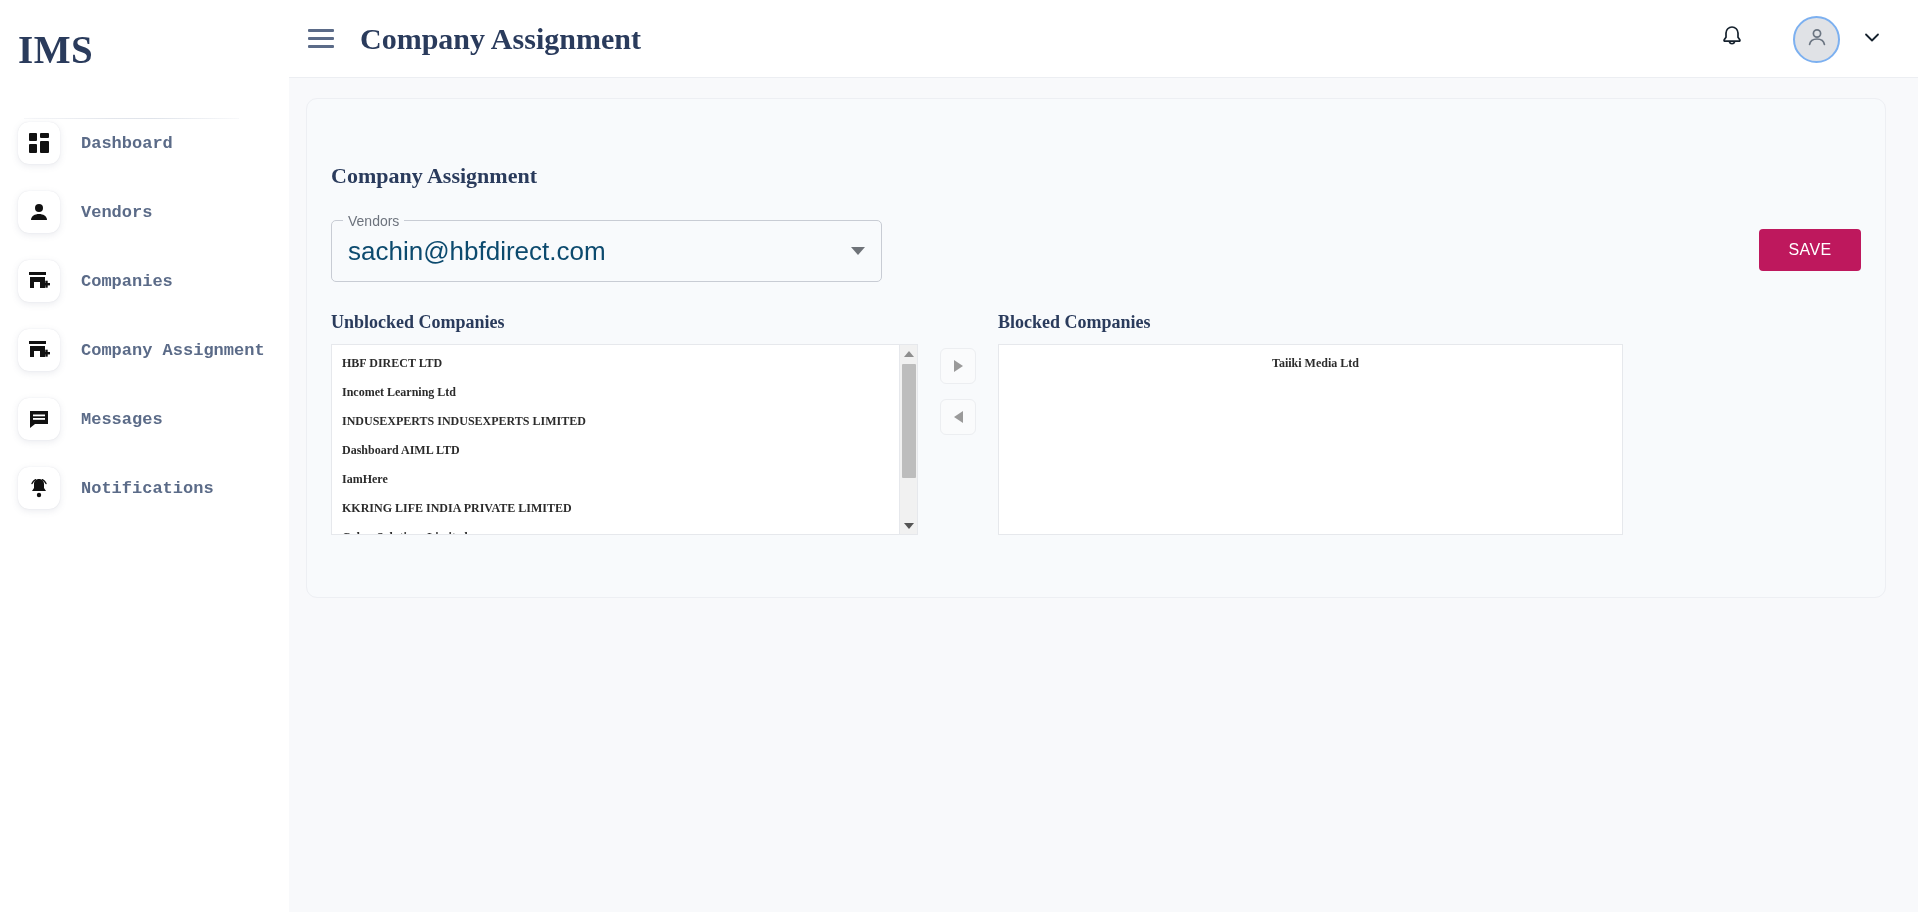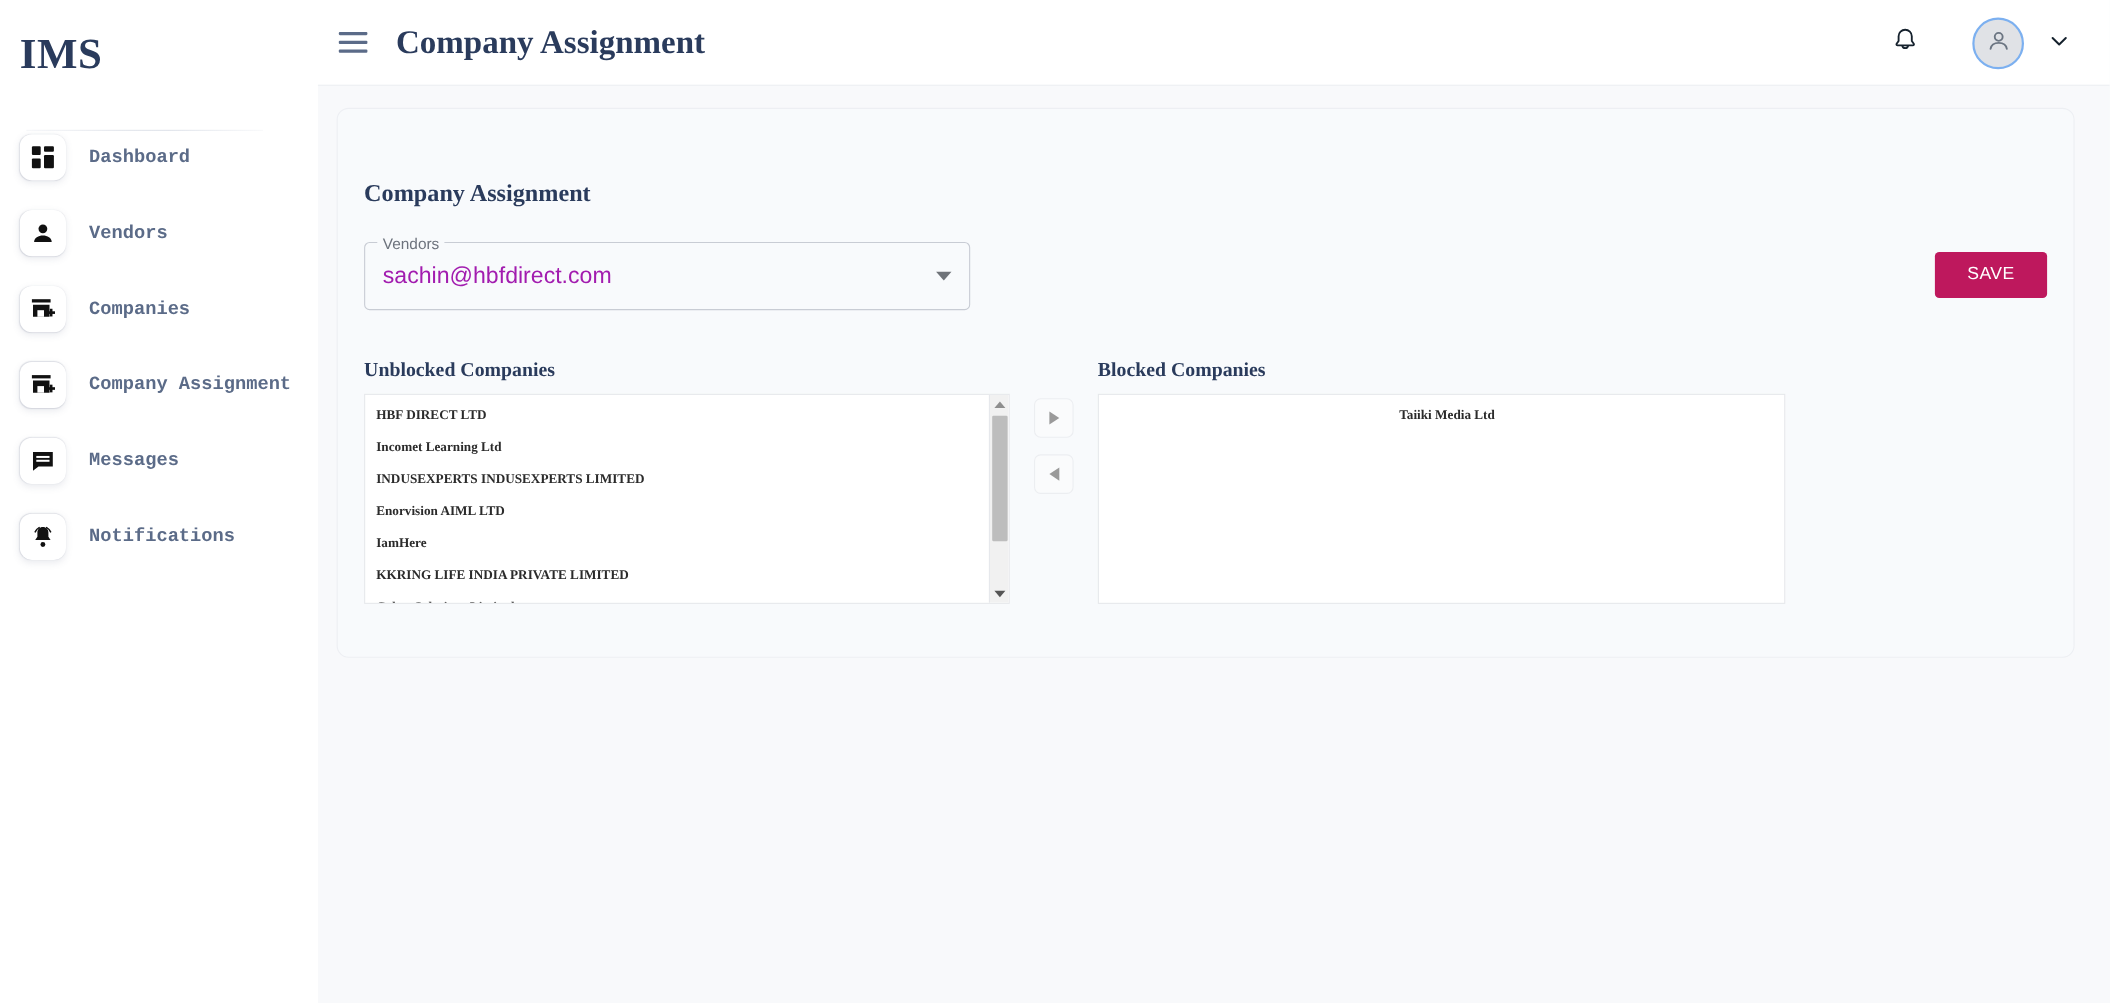--- a/index.html
+++ b/index.html
@@ -107,42 +107,42 @@
     position: relative; cursor: pointer;
   }
   .select-notch {
     position: absolute; top: -8px; left: 11px;
     background: #f8fafc; padding: 0 5px;
     font-family: "Liberation Sans", sans-serif;
     font-size: 14px; color: #6d737d; line-height: 16px;
   }
   .select-value {
     font-family: "Liberation Sans", sans-serif;
-    font-size: 21px; color: #a21caf;
+    font-size: 26px; color: #0c4a6e;
   }
   .select-arrow {
     position: absolute; right: 16px; top: 50%; transform: translateY(-50%);
     width: 0; height: 0;
     border-left: 7px solid transparent; border-right: 7px solid transparent;
     border-top: 8px solid #6f7379;
   }
 
   
   .save-btn {
     position: absolute; right: 24px; top: 130px;
     width: 102px; height: 42px;
     background: #be185d; color: #ffffff;
     border: none; border-radius: 4px;
     font-family: "Liberation Sans", sans-serif;
     font-size: 16px; letter-spacing: .4px;
     cursor: pointer;
   }
 
   
-  .transfer { display: flex; margin-top: 44px; align-items: flex-start; }
+  .transfer { display: flex; margin-top: 30px; align-items: flex-start; }
   .panel { position: relative; }
   .panel-heading {
     font-family: "Liberation Serif", "DejaVu Serif", serif;
     font-size: 18px; font-weight: 700; color: #2a3b5c;
     margin-bottom: 11px;
   }
   .listbox {
     background: #ffffff;
     border: 1px solid #e6e8ec;
     height: 191px;
@@ -327,21 +327,21 @@
 
         <div class="transfer">
 
           <div class="panel">
             <div class="panel-heading">Unblocked Companies</div>
             <div class="listbox left">
               <div class="list-inner">
                 <div class="list-item">HBF DIRECT LTD</div>
                 <div class="list-item">Incomet Learning Ltd</div>
                 <div class="list-item">INDUSEXPERTS INDUSEXPERTS LIMITED</div>
-                <div class="list-item">Enorvision AIML LTD</div>
+                <div class="list-item">Dashboard AIML LTD</div>
                 <div class="list-item">IamHere</div>
                 <div class="list-item">KKRING LIFE INDIA PRIVATE LIMITED</div>
                 <div class="list-item">Cyber Solutions Limited</div>
               </div>
               <div class="scroll">
                 <div class="scroll-arrow">
                     <span class="tri-up"></span>
                   </div>
                 <div class="scroll-thumb"></div>
                 <div class="scroll-arrow scroll-bottom">

